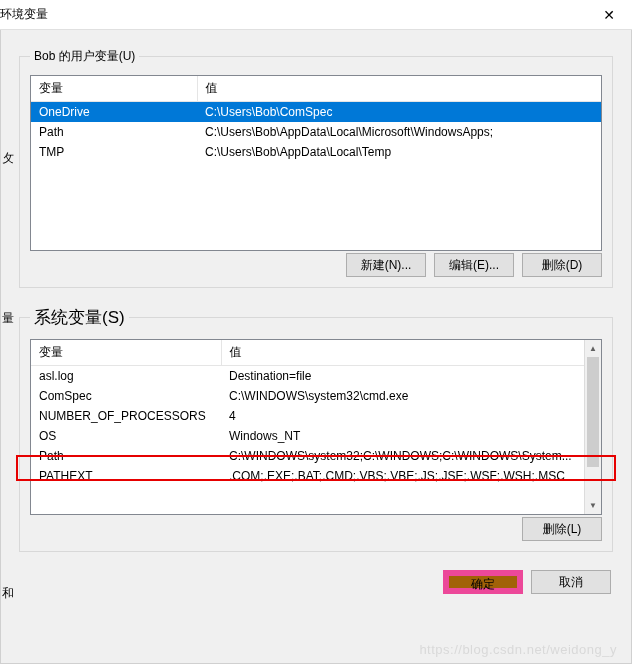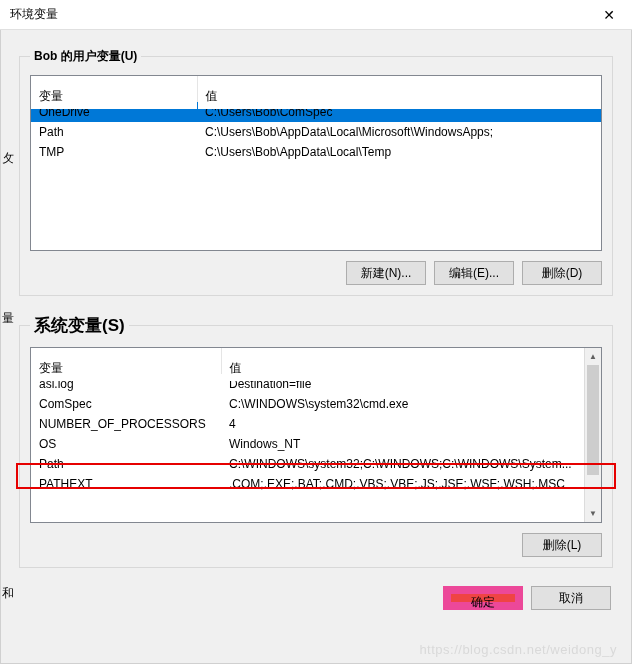--- a/index.html
+++ b/index.html
@@ -11,21 +11,21 @@
       height: 666px;
       overflow: hidden;
       position: relative;
     }
     .titlebar {
       height: 30px;
       border-bottom: 1px solid #e0e0e0;
       display: flex;
       align-items: center;
       justify-content: space-between;
-      padding: 0 0 0 10px;
+      padding: 0 0 0 0;
       background: #fff;
     }
     .titlebar .title { font-size: 12px; }
     .titlebar .close {
       width: 46px;
       height: 30px;
       display: flex;
       align-items: center;
       justify-content: center;
       font-size: 14px;
@@ -41,21 +41,20 @@
     }
     fieldset {
       border: 1px solid #d8d8d8;
       padding: 10px 10px 10px 10px;
       margin-bottom: 18px;
       background: #f0f0f0;
     }
     legend {
       padding: 0 4px;
       font-size: 12px;
-      font-weight: bold;
     }
     .table-wrap {
       background: #fff;
       border: 1px solid #828790;
       height: 176px;
       overflow-y: auto;
       position: relative;
     }
     .table-wrap.sys { height: 176px; }
     .tbl {
@@ -63,57 +62,57 @@
       border-collapse: collapse;
       table-layout: fixed;
     }
     .tbl th {
       text-align: left;
       font-weight: normal;
       padding: 4px 8px;
       border-bottom: 1px solid #e5e5e5;
       background: #fff;
       position: sticky;
-      top: 8px;
+      top: 0;
     }
     .tbl th:first-child { width: 166px; border-right: 1px solid #e5e5e5; }
     .tbl td {
       padding: 3px 8px;
       white-space: nowrap;
       overflow: hidden;
       text-overflow: ellipsis;
     }
     .tbl tr.selected td {
       background: #0078d7;
-      color: #000000;
+      color: #ffffff;
     }
     .btn-row {
       display: flex;
       justify-content: flex-end;
       gap: 8px;
-      margin-top: 10px;
+      margin-top: 2px;
     }
     .btn {
       min-width: 80px;
       height: 24px;
       border: 1px solid #adadad;
       background: #e1e1e1;
       font-family: inherit;
       font-size: 12px;
       padding: 0 12px;
       cursor: pointer;
     }
     .main-btn-row {
       display: flex;
       justify-content: flex-end;
       gap: 8px;
       margin-top: 16px;
       padding-right: 2px;
     }
-    .main-btn-row .btn.primary { border: 8px solid #ec4899; background: #ef4444; }
+    .main-btn-row .btn.primary { border: 6px solid #ec4899; background: #a16207; }
     .sys-group legend { font-size: 17px; }
     .sys-table-outer { position: relative; }
     .highlight-box {
       position: absolute;
       border: 2px solid #e60000;
       left: -14px;
       right: -14px;
       top: 116px;
       height: 26px;
       pointer-events: none;

